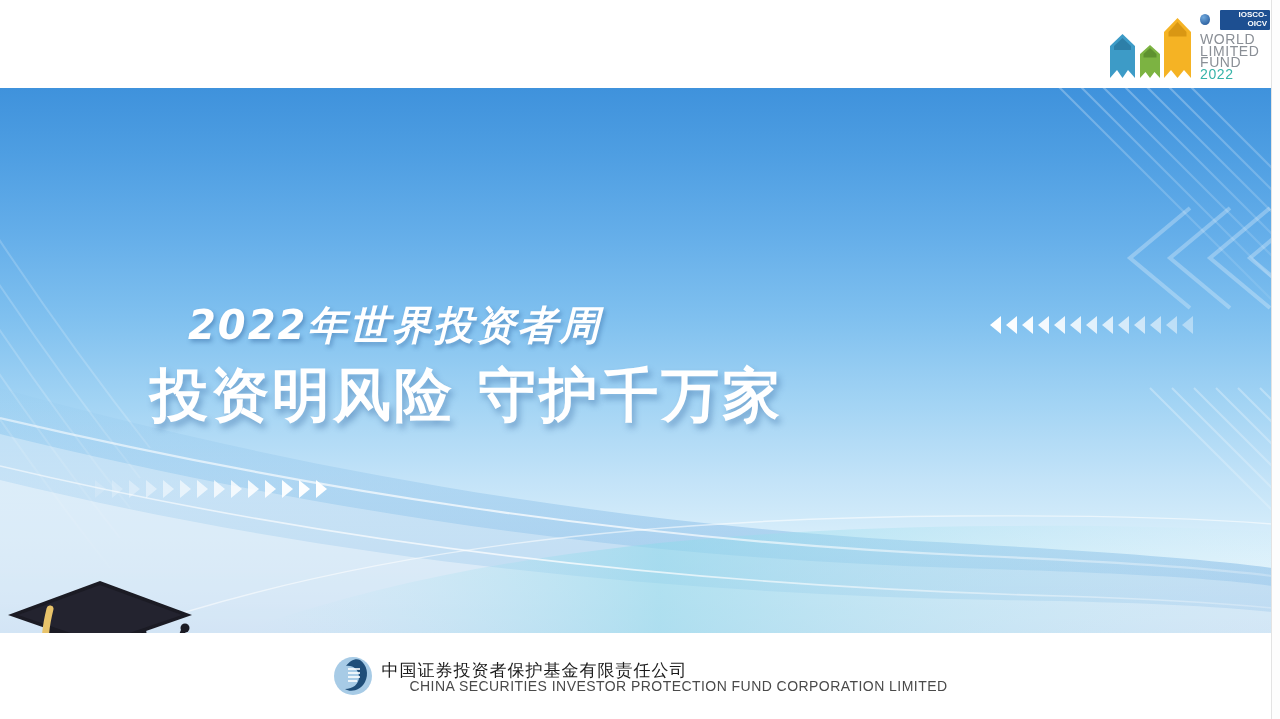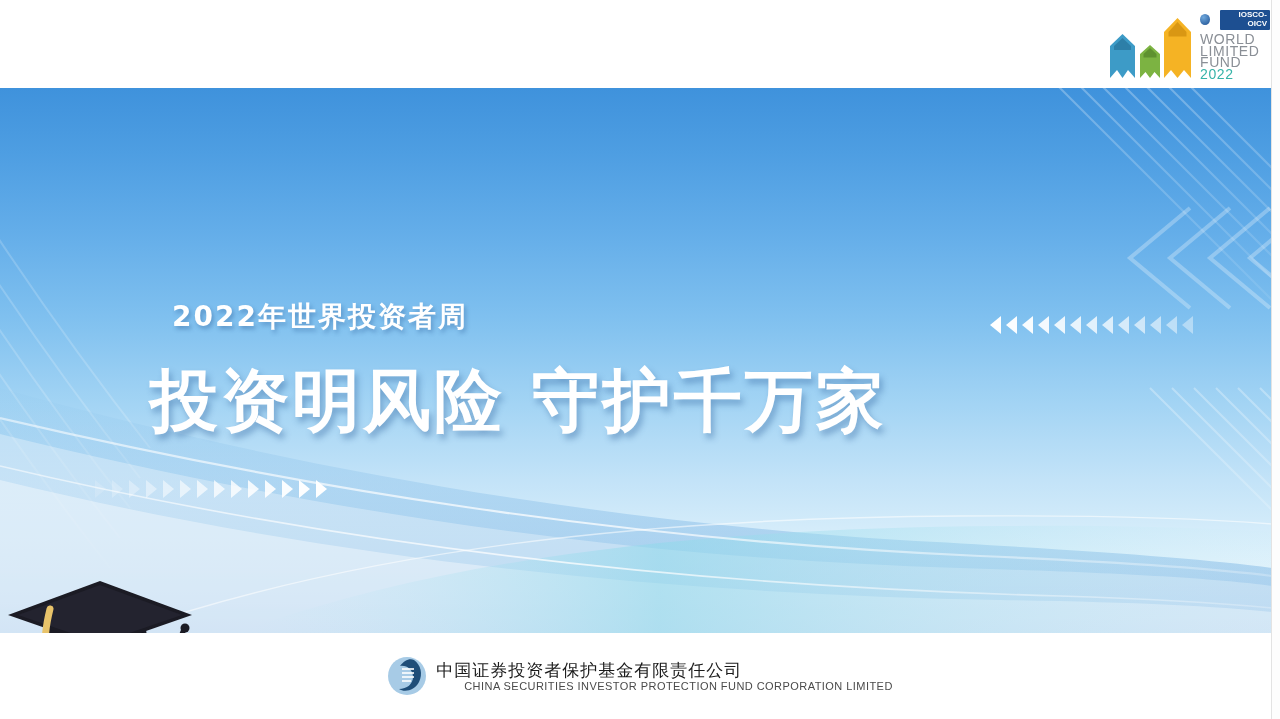--- a/index.html
+++ b/index.html
@@ -76,30 +76,31 @@
     border-top:9px solid transparent;border-bottom:9px solid transparent;
     border-left:11px solid #fff;
   }
   .cv-l{
     border-top:9px solid transparent;border-bottom:9px solid transparent;
     border-right:11px solid #fff;
   }
 
   
   .subtitle{
-    position:absolute;left:172px;top:210px;z-index:20;
-    font-size:28px;font-weight:bold;color:#ffffff;
+    position:absolute;left:188px;top:210px;z-index:20;
+    font-size:40px;font-weight:bold;color:#ffffff;
     letter-spacing:2px;
     font-family:"DejaVu Sans","Liberation Sans",sans-serif;
     text-shadow:2px 3px 4px rgba(40,90,150,.42);
     white-space:nowrap;
+    font-style:italic;
   }
   .headline{
     position:absolute;left:150px;top:277px;z-index:20;
-    font-size:68px;font-weight:bold;color:#ffffff;
+    font-size:58px;font-weight:bold;color:#ffffff;
     letter-spacing:3px;
     font-family:"DejaVu Sans","Liberation Sans",sans-serif;
     text-shadow:3px 5px 6px rgba(40,90,150,.40);
     white-space:nowrap;
     line-height:1.05;
   }
 
   
   .mascot{position:absolute;left:-4px;top:485px;width:210px;height:234px;z-index:25;}
 
@@ -110,21 +111,21 @@
     display:flex;align-items:center;justify-content:center;
   }
   .foot-inner{display:flex;align-items:center;gap:9px;}
   .foot-text{display:flex;flex-direction:column;justify-content:center;}
   .foot-cn{
     font-size:17px;color:#1a1a1a;letter-spacing:1px;
     font-family:"DejaVu Sans","Liberation Sans",sans-serif;
     line-height:21px;white-space:nowrap;
   }
   .foot-en{
-    font-size:11px;color:#4a4a4a;letter-spacing:0.45px;
+    font-size:14px;color:#4a4a4a;letter-spacing:0.45px;
     font-family:"Liberation Sans",sans-serif;
     line-height:11px;white-space:nowrap;margin-left:28px;
   }
   .edge-strip{
     position:absolute;right:0;top:0;width:8px;height:719px;
     background:#fdfdfd;border-left:1px solid #e3e3e3;z-index:40;
   }
 </style>
 </head>
 <body>

